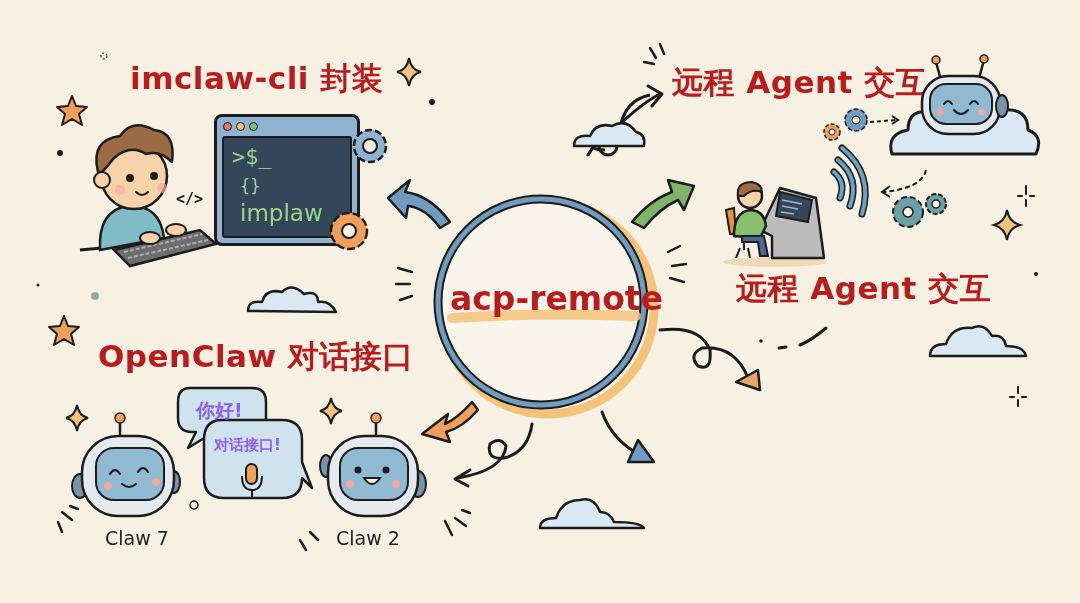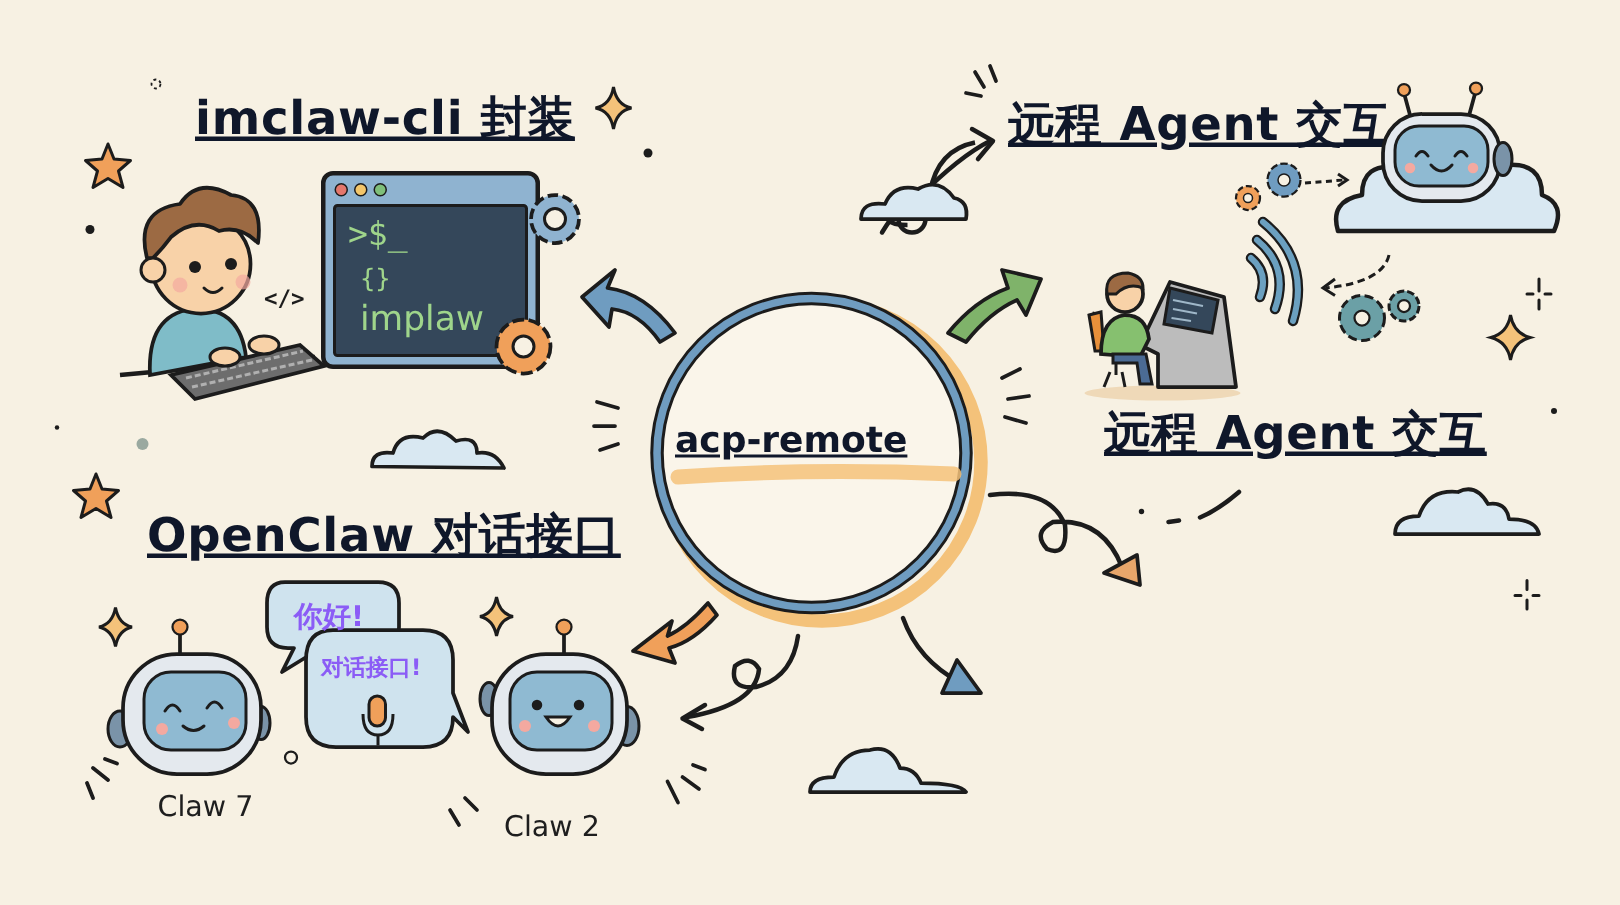--- a/index.html
+++ b/index.html
@@ -1,37 +1,37 @@
 <!DOCTYPE html>
 <html><head>
 <meta charset="utf-8">
 <style>
   html,body{margin:0;padding:0;}
   body{width:1080px;height:603px;background:#f7f1e3;overflow:hidden;position:relative;font-family:"DejaVu Sans","Liberation Sans",sans-serif;color:#1c1c1c;}
   .abs{position:absolute;}
-  .label{position:absolute;font-weight:600;white-space:nowrap;color:#0f172a;letter-spacing:0.5px;text-decoration:underline;}
+  .label{position:absolute;font-weight:600;white-space:nowrap;color:#b91c1c;letter-spacing:0.5px;}
   .title-lg{font-size:31px;}
   .term-text{font-family:"DejaVu Sans Mono","Liberation Mono",monospace;color:#9fd58b;}
   svg{position:absolute;overflow:visible;}
   .bubble-text{position:absolute;font-size:17px;font-weight:600;color:#8b5cf6;white-space:nowrap;}
   .claw-name{position:absolute;font-size:19px;color:#1e1e1e;white-space:nowrap;}
 </style>
 </head>
 <body>
 
 <svg style="left:0;top:0;width:1080px;height:603px;" viewBox="0 0 1080 603">
 
   <circle cx="548" cy="308" r="106" fill="none" stroke="#f4c27a" stroke-width="9"></circle>
 
   <circle cx="541" cy="302" r="103" fill="#faf5ea" stroke="#1c1c1c" stroke-width="9"></circle>
   <circle cx="541" cy="302" r="103" fill="none" stroke="#6f9cc0" stroke-width="5"></circle>
 
   <path d="M452 318 Q540 312 636 316" stroke="#f4c27a" stroke-width="10" fill="none" stroke-linecap="round" opacity="0.85"></path>
 </svg>
-<div class="label" style="left:450px;top:279px;font-size:24px;font-weight:700;letter-spacing:0;">acp-remote</div>
+<div class="label" style="left:450px;top:279px;font-size:33px;font-weight:700;letter-spacing:0;">acp-remote</div>
 
 <svg style="left:0;top:0;width:1080px;height:603px;" viewBox="0 0 1080 603">
 
   <g>
     <path d="M450 222 Q430 195 405 192 L410 180 L388 198 L406 218 L408 206 Q426 208 440 228 Z" fill="#6f9cc0" stroke="#1c1c1c" stroke-width="2.5" stroke-linejoin="round"></path>
   </g>
 
   <g>
     <path d="M632 222 Q650 200 672 192 L668 180 L694 186 L684 210 L678 200 Q660 208 644 228 Z" fill="#7fb36a" stroke="#1c1c1c" stroke-width="2.5" stroke-linejoin="round"></path>
   </g>
@@ -272,13 +272,13 @@
     <rect x="328" y="436" width="90" height="80" rx="36" fill="#e4e9ee" stroke="#1c1c1c" stroke-width="2.5"></rect>
     <rect x="340" y="448" width="68" height="52" rx="18" fill="#8fbad2" stroke="#1c1c1c" stroke-width="2"></rect>
     <circle cx="358" cy="470" r="3.5" fill="#1c1c1c"></circle>
     <circle cx="386" cy="470" r="3.5" fill="#1c1c1c"></circle>
     <path d="M364 478 Q372 490 380 478 Z" fill="#f7f1e3" stroke="#1c1c1c" stroke-width="2"></path>
     <circle cx="350" cy="484" r="4" fill="#f4a9a0"></circle>
     <circle cx="396" cy="484" r="4" fill="#f4a9a0"></circle>
   </g>
 </svg>
 <div class="claw-name" style="left:105px;top:527px;">Claw 7</div>
-<div class="claw-name" style="left:336px;top:527px;margin-top:13px;">Claw 2</div>
+<div class="claw-name" style="left:336px;top:527px;">Claw 2</div>
 
 </body></html>

